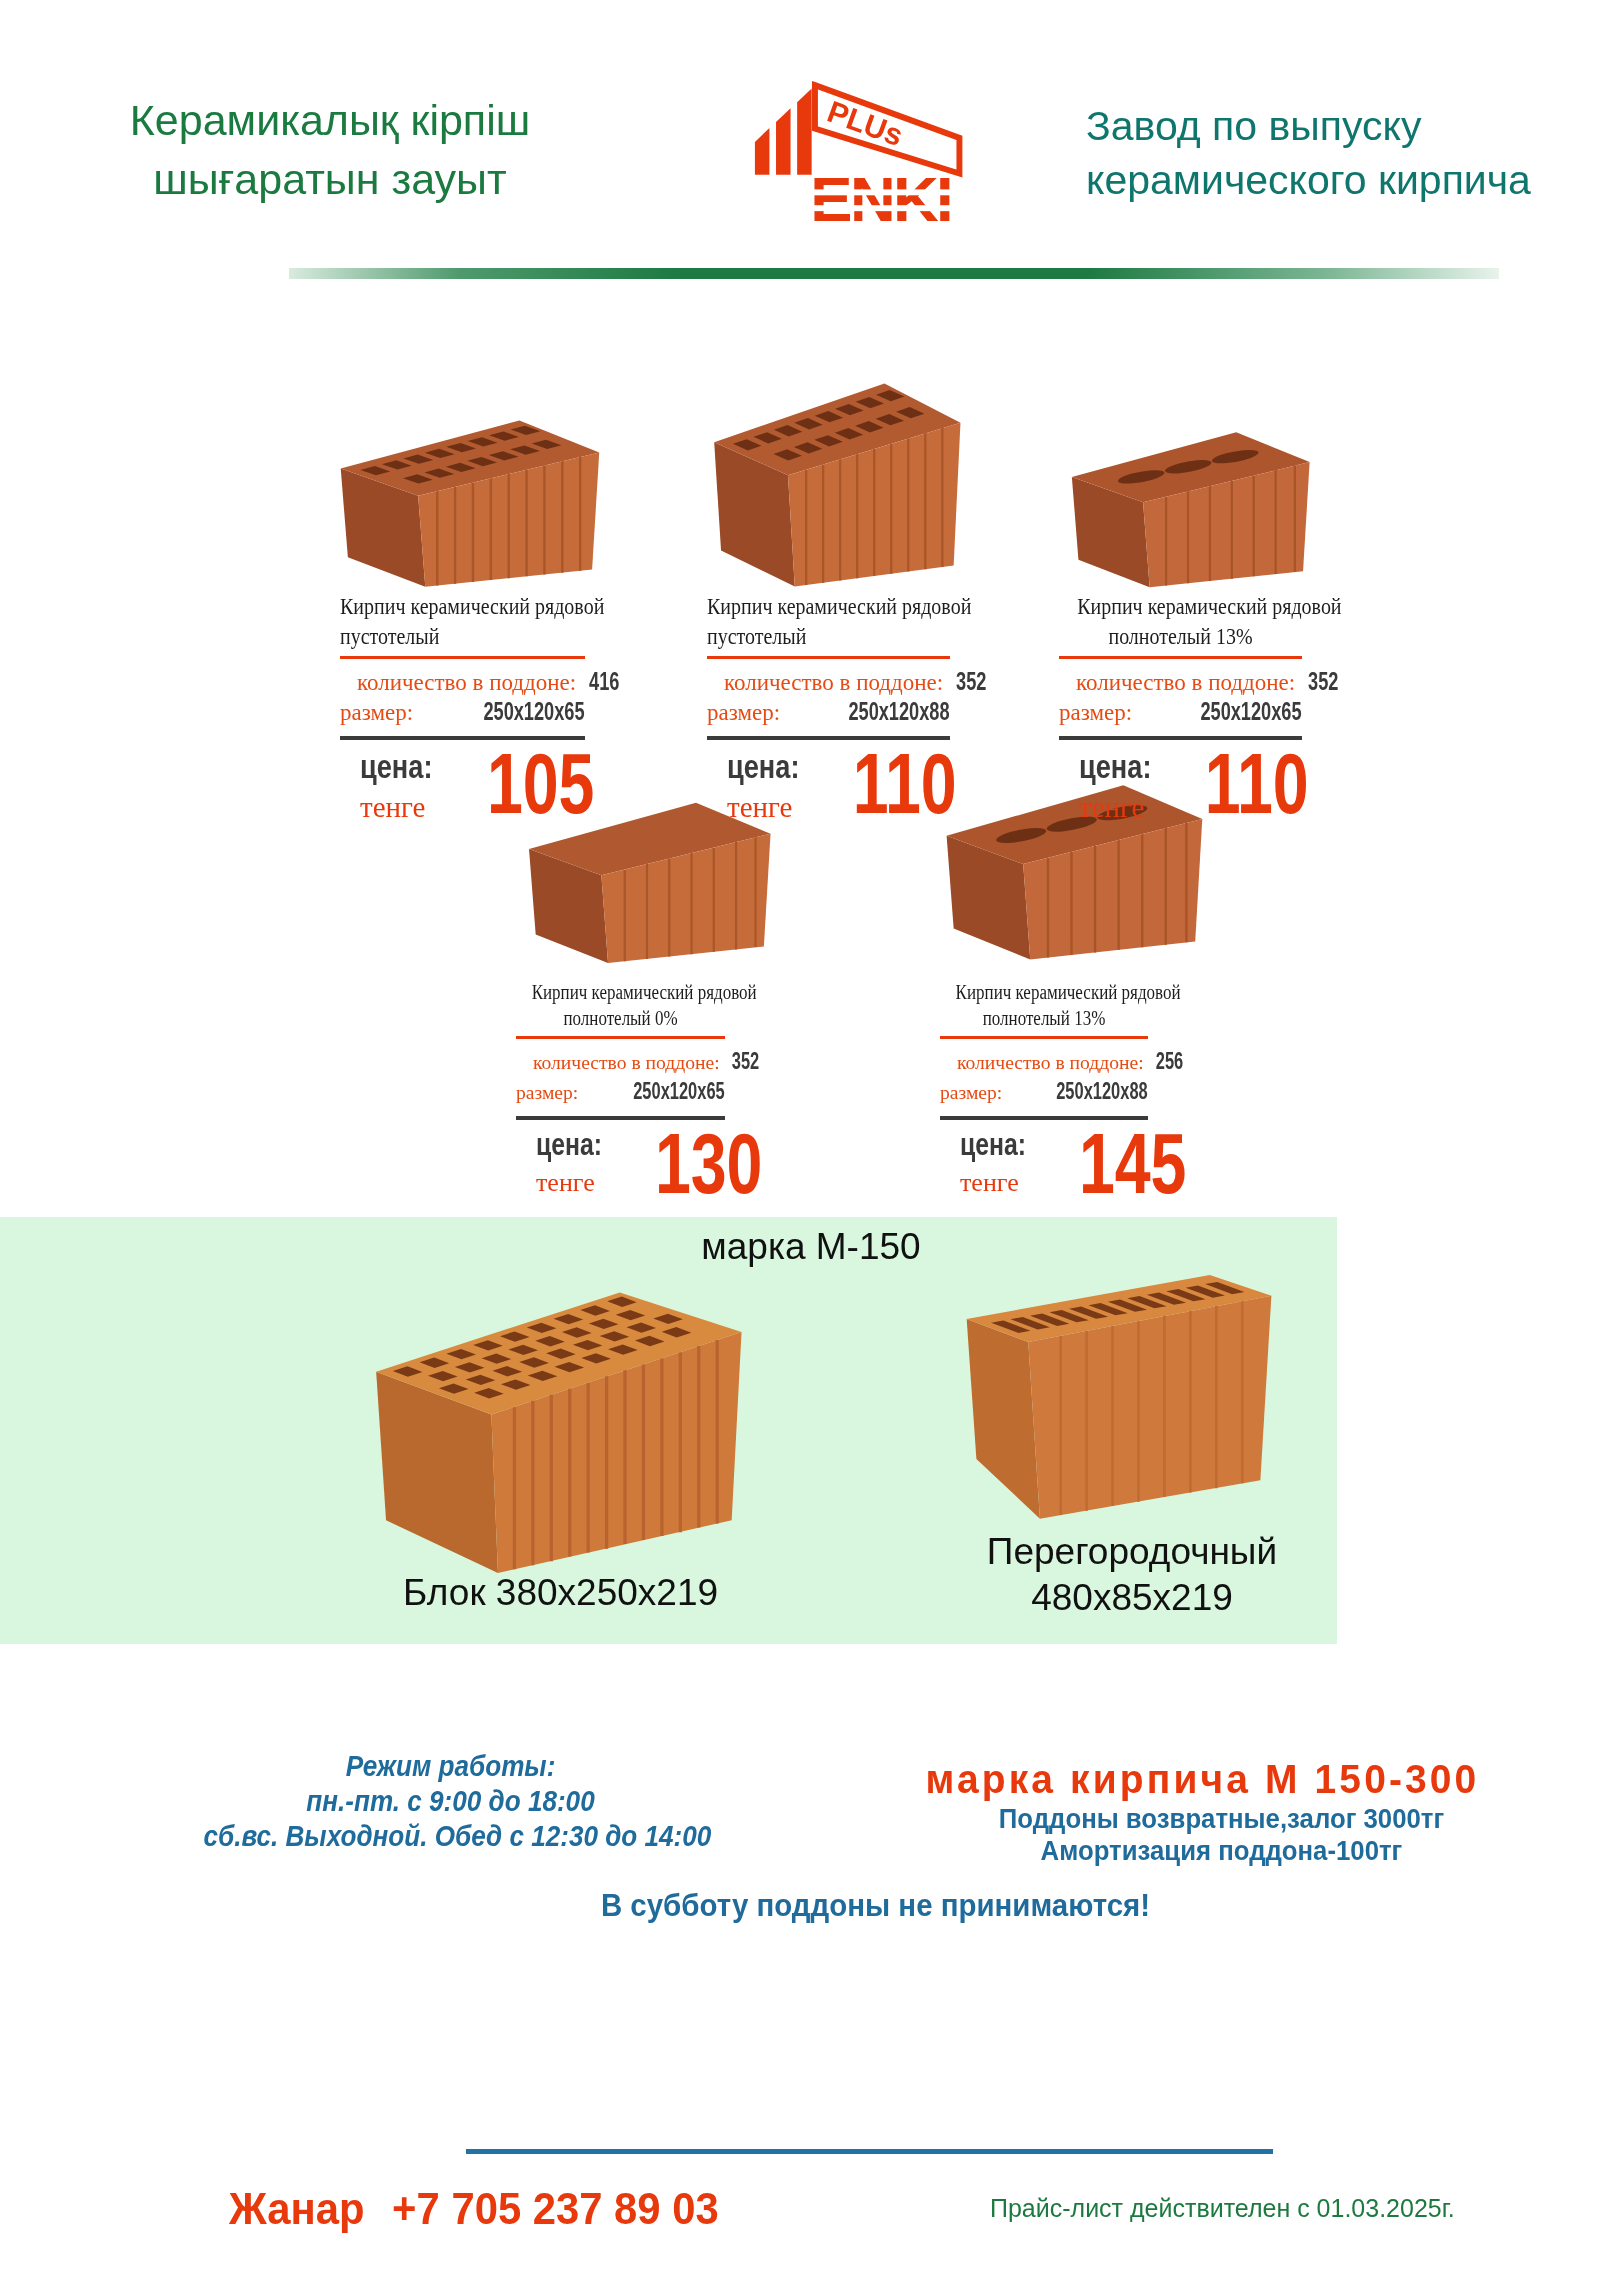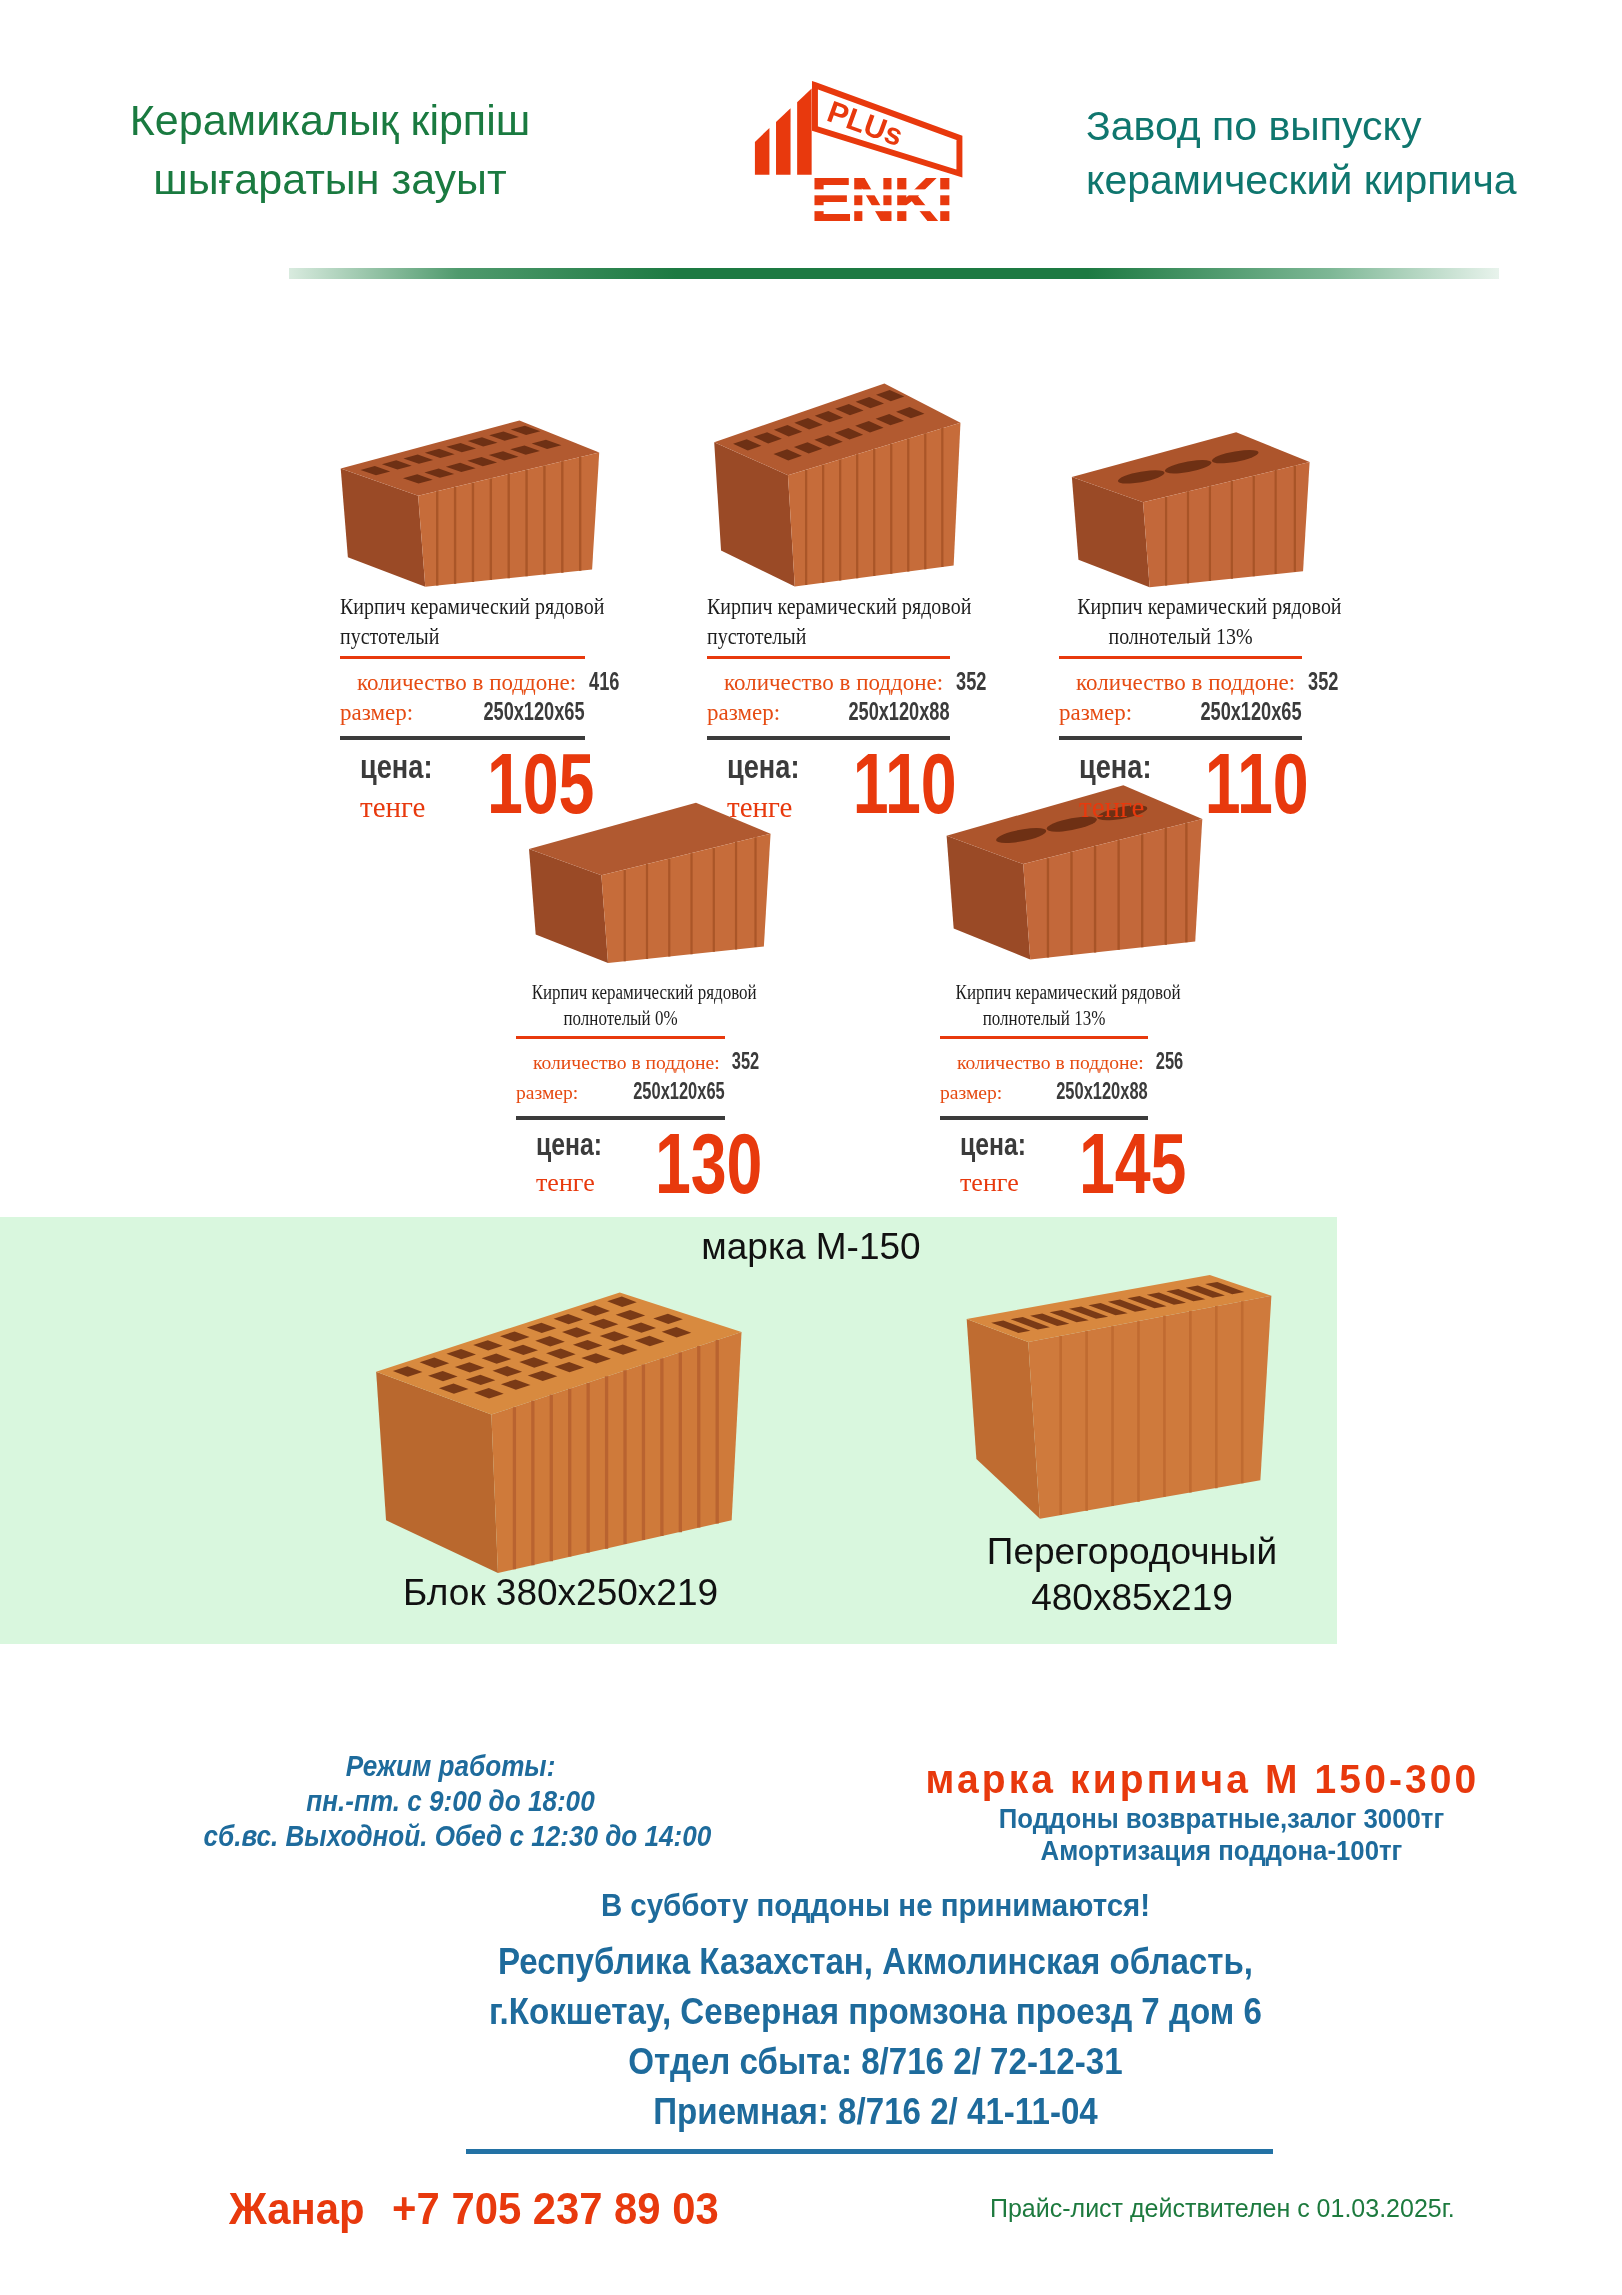--- a/index.html
+++ b/index.html
@@ -191,21 +191,21 @@
     </g>
     <polygon points="103,32 322,112 322,166 103,98" fill="#ffffff" stroke="#e8390d" stroke-width="9"></polygon>
     <text x="124" y="86" transform="rotate(20 124 70)" font-family="Liberation Sans, sans-serif" font-size="46" font-weight="bold" fill="#e8390d">PLUs</text>
     <text x="96" y="238" font-family="Liberation Sans, sans-serif" font-size="96" font-weight="bold" fill="#e8390d" letter-spacing="-4">ENKI</text>
     <rect x="90" y="190" width="245" height="9" fill="#ffffff"></rect>
     <rect x="90" y="214" width="245" height="9" fill="#ffffff"></rect>
   </svg>
 
   <div class="hdr-right">
     <div>Завод по выпуску</div>
-    <div>керамический кирпича</div>
+    <div>керамического кирпича</div>
   </div>
 
   <div class="grad-bar"></div>
 
   <svg class="brick-svg" style="left:330px;top:402px;width:274px;height:191px" viewBox="0 0 460 310" preserveAspectRatio="none">
       <use href="#brick-hollow"></use>
     </svg>
   <svg class="brick-svg" style="left:704px;top:361px;width:261px;height:233px" viewBox="0 0 460 310" preserveAspectRatio="none">
       <use href="#brick-hollow"></use>
     </svg>
@@ -363,26 +363,20 @@
 
   <div class="brand-line">марка кирпича М 150-300</div>
 
   <div class="pallets blue">
     <div>Поддоны возвратные,залог 3000тг</div>
     <div>Амортизация поддона-100тг</div>
   </div>
 
   <div class="saturday blue">В субботу поддоны не принимаются!</div>
 
-  <div class="address blue">
-    <div>Республика Казахстан, Акмолинская область,</div>
-    <div>г.Кокшетау, Северная промзона проезд 7 дом 6</div>
-    <div>Отдел сбыта: 8/716 2/ 72-12-31</div>
-    <div>Приемная: 8/716 2/ 41-11-04</div>
-  </div>
 
   <div class="divider"></div>
 
   <div class="contact">
     <span>Жанар</span>
     <span>+7 705 237 89 03</span>
   </div>
 
   <div class="validity">Прайс-лист действителен с 01.03.2025г.</div>
 

